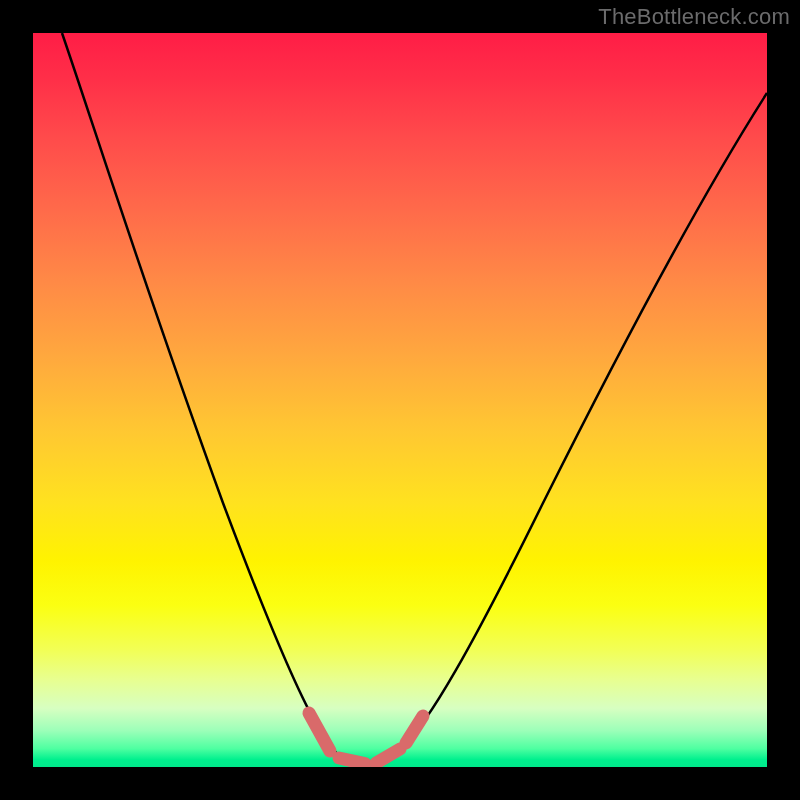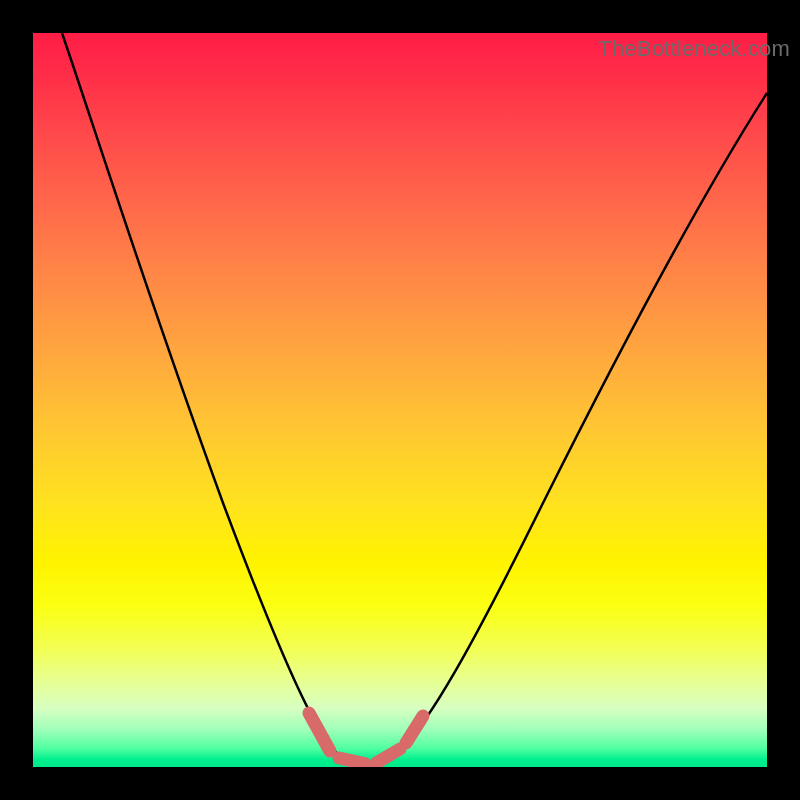--- a/index.html
+++ b/index.html
@@ -53,21 +53,20 @@
     inset: 0;
   }
   .watermark {
     position: absolute;
     top: 4px;
     right: 10px;
     color: #6b6b6c;
     font-size: 22px;
     letter-spacing: 0.2px;
     font-weight: 500;
-    margin-top: 32px;
   }
 </style>
 </head>
 <body>
 
 <div class="frame">
 
   <div class="plot-area">
     <div class="gradient"></div>
 

